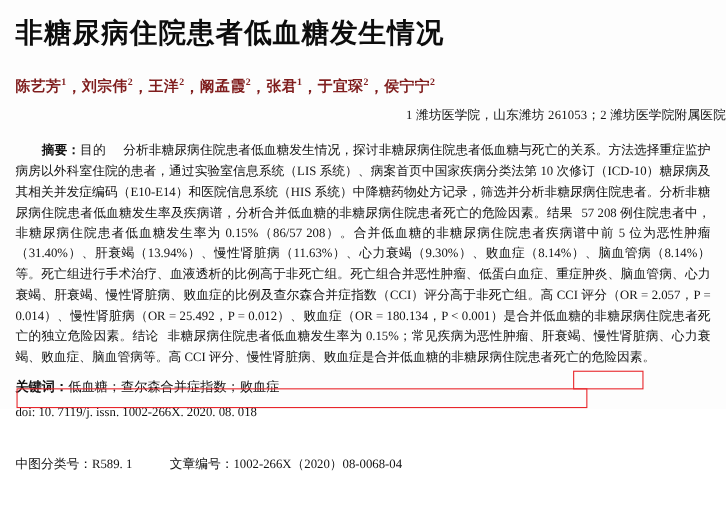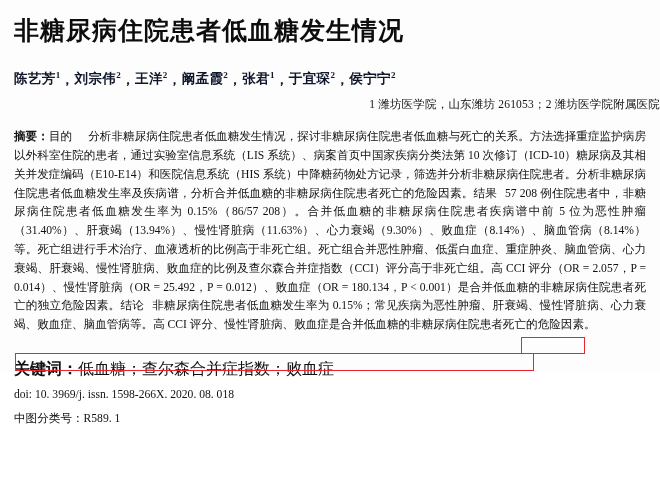--- a/index.html
+++ b/index.html
@@ -30,21 +30,21 @@
     font-weight: 700;
     letter-spacing: 1px;
     line-height: 1.35;
     color: #0d0d0d;
   }
   .authors {
     margin: 22px 0 0 14px;
     font-size: 13.5px;
     font-weight: 700;
     letter-spacing: 0.4px;
-    color: #0f172a;
+    color: #7f1d1d;
   }
   .authors sup {
     font-size: 9px;
     font-weight: 700;
     vertical-align: super;
   }
   .affil {
     margin: 9px 0 0 14px;
     font-size: 11.5px;
     color: #111;
@@ -54,45 +54,46 @@
   .abstract {
     margin: 16px 14px 0 14px;
     font-size: 11.6px;
     line-height: 1.62;
     text-align: justify;
     text-justify: inter-ideograph;
     color: #111;
   }
   .abstract .lead {
     font-weight: 700;
+    margin-left: 24px;
   }
   .abstract b { font-weight: 400; }
   .gap { display: inline-block; width: 16px; }
   .gap-s { display: inline-block; width: 8px; }
   .keywords {
-    margin: 21px 14px 0 14px;
-    font-size: 16px;
+    margin: 7px 14px 0 14px;
+    font-size: 12px;
     line-height: 1.6;
     color: #111;
   }
   .keywords b { font-weight: 700; }
   .doi {
     margin: 5px 14px 0 14px;
     font-size: 11.6px;
     line-height: 1.6;
     color: #111;
   }
   .footline {
     margin: 5px 14px 0 14px;
     font-size: 11.6px;
     line-height: 1.6;
     color: #111;
     display: flex;
   }
-  .footline span.seg { margin-right: 34px; }
+  .footline span.seg { margin-right: 34px; margin-top: 23px; }
   .footline span.seg.last { margin-right: 0; }
 
   
   .redbox {
     position: absolute;
     border: 1.3px solid #e8262b;
     pointer-events: none;
     box-sizing: border-box;
   }
   #redbox-conclusion {
@@ -125,23 +126,24 @@
 
   <div class="abstract">
     <b class="lead">摘要：</b><b>目的</b><span class="gap"></span><span>分析非糖尿病住院患者低血糖发生情况，探讨非糖尿病住院患者低血糖与死亡的关系。</span><b>方法</b><span>选择重症监护病房以外科室住院的患者，通过实验室信息系统（LIS 系统）、病案首页中国家疾病分类法第 10 次修订（ICD-10）糖尿病及其相关并发症编码（E10-E14）和医院信息系统（HIS 系统）中降糖药物处方记录，筛选并分析非糖尿病住院患者。分析非糖尿病住院患者低血糖发生率及疾病谱，分析合并低血糖的非糖尿病住院患者死亡的危险因素。</span><b>结果</b><span class="gap-s"></span><span>57 208 例住院患者中，非糖尿病住院患者低血糖发生率为 0.15%（86/57 208）。合并低血糖的非糖尿病住院患者疾病谱中前 5 位为恶性肿瘤（31.40%）、肝衰竭（13.94%）、慢性肾脏病（11.63%）、心力衰竭（9.30%）、败血症（8.14%）、脑血管病（8.14%）等。死亡组进行手术治疗、血液透析的比例高于非死亡组。死亡组合并恶性肿瘤、低蛋白血症、重症肿炎、脑血管病、心力衰竭、肝衰竭、慢性肾脏病、败血症的比例及查尔森合并症指数（CCI）评分高于非死亡组。高 CCI 评分（OR = 2.057，P = 0.014）、慢性肾脏病（OR = 25.492，P = 0.012）、败血症（OR = 180.134，P &lt; 0.001）是合并低血糖的非糖尿病住院患者死亡的独立危险因素。</span><b>结论</b><span class="gap-s"></span><span>非糖尿病住院患者低血糖发生率为 0.15%；常见疾病为恶性肿瘤、肝衰竭、慢性肾脏病、心力衰竭、败血症、脑血管病等。高 CCI 评分、慢性肾脏病、败血症是合并低血糖的非糖尿病住院患者死亡的危险因素。</span>
   </div>
 
   <div class="keywords">
     <b>关键词：</b><span>低血糖；查尔森合并症指数；败血症</span>
   </div>
 
   <div class="doi">
-    <span>doi:</span> <span>10. 3969/j. issn. 1598-266X. 2020. 08. 018</span>
+    <span>doi:</span> <span>10. 7119/j. issn. 1002-266X. 2020. 08. 018</span>
   </div>
 
   <div class="footline">
     <span class="seg"><span>中图分类号：</span><span>R589. 1</span></span>
+    <span class="seg last"><span>文章编号：</span><span>1002-266X（2020）08-0068-04</span></span>
   </div>
 
   <div class="redbox" id="redbox-conclusion"></div>
   <div class="redbox" id="redbox-rate"></div>
 
 </div>
 
 </body></html>

